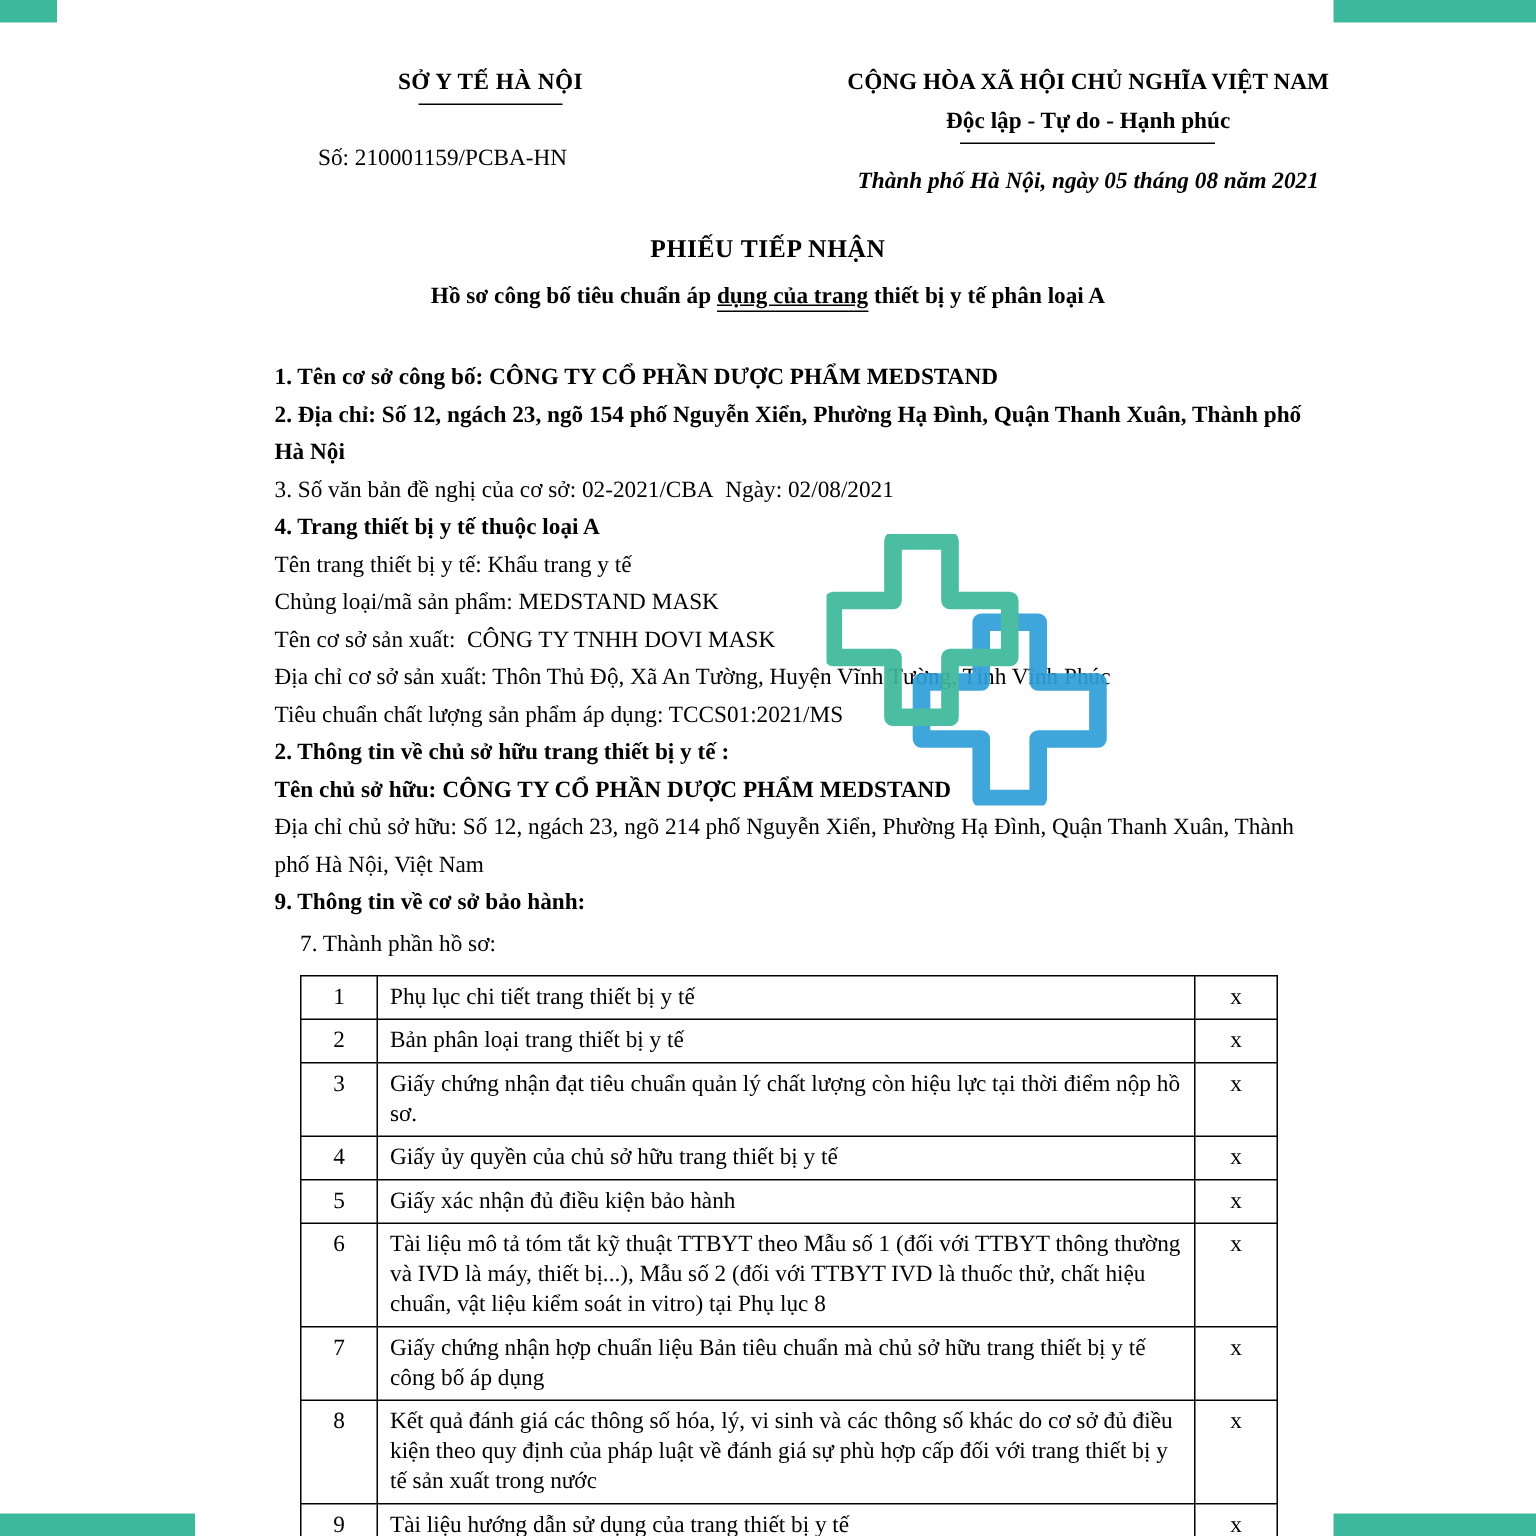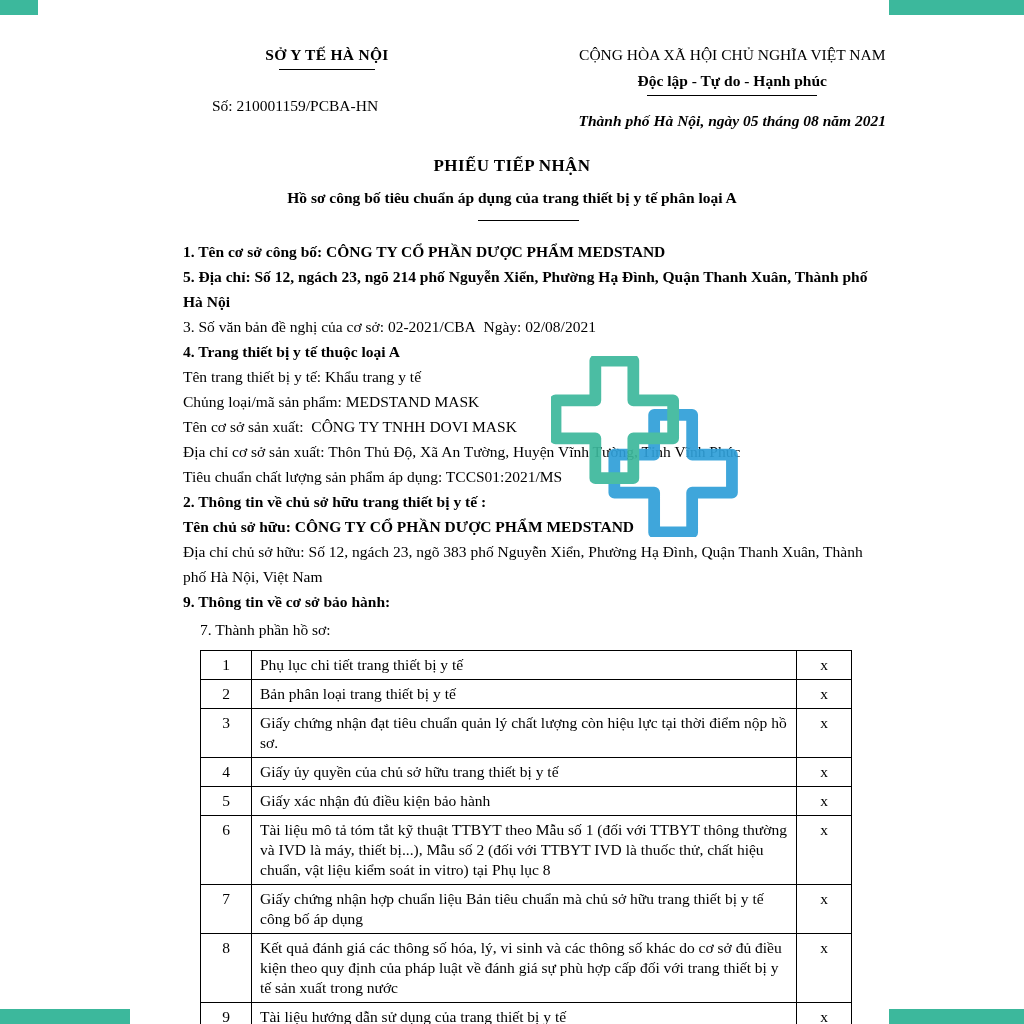--- a/index.html
+++ b/index.html
@@ -19,27 +19,27 @@
   .corner.br{right:0;bottom:0;width:135px;}
 
   .header{display:flex;justify-content:space-between;margin:46px 138px 0 212px;}
   .hdr-left{text-align:center;min-width:230px;}
   .hdr-right{text-align:center;max-width:430px;}
   .org{font-weight:bold;font-size:15.5px;letter-spacing:.3px;}
   .rule{border-top:1.2px solid #000;margin:5px auto 0 auto;}
   .rule.short{width:96px;}
   .rule.motto-rule{width:170px;}
   .doc-number{margin-top:27px;font-size:15.5px;text-align:left;}
-  .country{font-weight:normal;font-size:15.5px;}
+  .country{font-weight:bold;font-size:15.5px;}
   .motto{font-weight:bold;font-size:15.5px;margin-top:8px;}
   .date-line{font-style:italic;font-weight:bold;font-size:15.5px;margin-top:16px;}
 
   .title{text-align:center;font-weight:bold;font-size:17px;margin-top:26px;letter-spacing:.4px;}
   .subtitle{text-align:center;font-weight:bold;font-size:15.5px;margin-top:13px;}
-  .subtitle .u{border-bottom:1.5px solid #000;padding-bottom:14px;}
+  .subtitle .u{border-bottom:1.5px solid #000;padding-bottom:1px;text-decoration:underline;}
 
   .body-block{margin:32px 150px 0 183px;font-size:15.5px;line-height:25px;position:relative;z-index:1;}
   .body-block p{margin:0;}
   .body-block p.b{font-weight:bold;}
   .body-block p.indent{margin-left:17px;margin-top:3px;}
 
   .table-wrap{margin:8px 150px 0 200px;position:relative;z-index:1;}
   table.dossier{border-collapse:collapse;width:652px;font-size:15.5px;}
   table.dossier td{border:1.2px solid #000;padding:4px 8px;vertical-align:top;line-height:20px;}
   td.no{width:34px;text-align:center;}
@@ -79,31 +79,31 @@
       <div class="rule motto-rule"></div>
       <div class="date-line">Thành phố Hà Nội, ngày 05 tháng 08 năm 2021</div>
     </div>
   </div>
 
   <div class="title">PHIẾU TIẾP NHẬN</div>
   <div class="subtitle"><span>Hồ sơ công bố tiêu chuẩn áp </span><span class="u">dụng của trang</span><span> thiết bị y tế phân loại A</span></div>
 
   <div class="body-block">
     <p class="b">1. Tên cơ sở công bố: CÔNG TY CỔ PHẦN DƯỢC PHẨM MEDSTAND</p>
-    <p class="b">5. Địa chỉ: Số 12, ngách 23, ngõ 214 phố Nguyễn Xiển, Phường Hạ Đình, Quận Thanh Xuân, Thành phố Hà Nội</p>
+    <p class="b">2. Địa chỉ: Số 12, ngách 23, ngõ 154 phố Nguyễn Xiển, Phường Hạ Đình, Quận Thanh Xuân, Thành phố Hà Nội</p>
     <p>3. Số văn bản đề nghị của cơ sở: 02-2021/CBA&nbsp; Ngày: 02/08/2021</p>
     <p class="b">4. Trang thiết bị y tế thuộc loại A</p>
     <p>Tên trang thiết bị y tế: Khẩu trang y tế</p>
     <p>Chủng loại/mã sản phẩm: MEDSTAND MASK</p>
     <p>Tên cơ sở sản xuất:&nbsp; CÔNG TY TNHH DOVI MASK</p>
     <p>Địa chỉ cơ sở sản xuất: Thôn Thủ Độ, Xã An Tường, Huyện Vĩnh Tường, Tỉnh Vĩnh Phúc</p>
     <p>Tiêu chuẩn chất lượng sản phẩm áp dụng: TCCS01:2021/MS</p>
     <p class="b">2. Thông tin về chủ sở hữu trang thiết bị y tế :</p>
     <p class="b">Tên chủ sở hữu: CÔNG TY CỔ PHẦN DƯỢC PHẨM MEDSTAND</p>
-    <p>Địa chỉ chủ sở hữu: Số 12, ngách 23, ngõ 383 phố Nguyễn Xiển, Phường Hạ Đình, Quận Thanh Xuân, Thành phố Hà Nội, Việt Nam</p>
+    <p>Địa chỉ chủ sở hữu: Số 12, ngách 23, ngõ 214 phố Nguyễn Xiển, Phường Hạ Đình, Quận Thanh Xuân, Thành phố Hà Nội, Việt Nam</p>
     <p class="b">9. Thông tin về cơ sở bảo hành:</p>
     <p class="indent">7. Thành phần hồ sơ:</p>
   </div>
 
   <div class="table-wrap">
     <table class="dossier">
       <tbody>
         <tr>
           <td class="no">1</td>
           <td>Phụ lục chi tiết trang thiết bị y tế</td>

